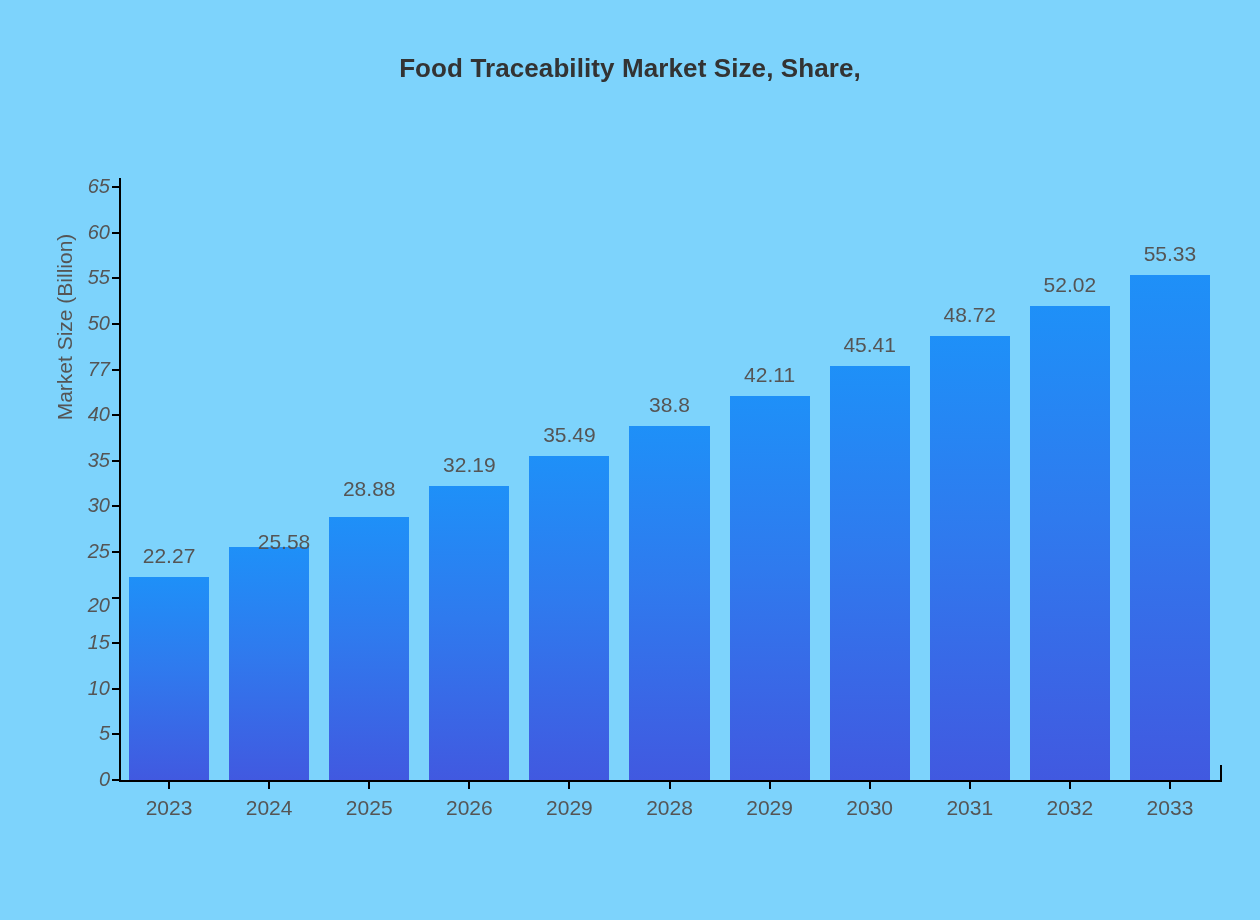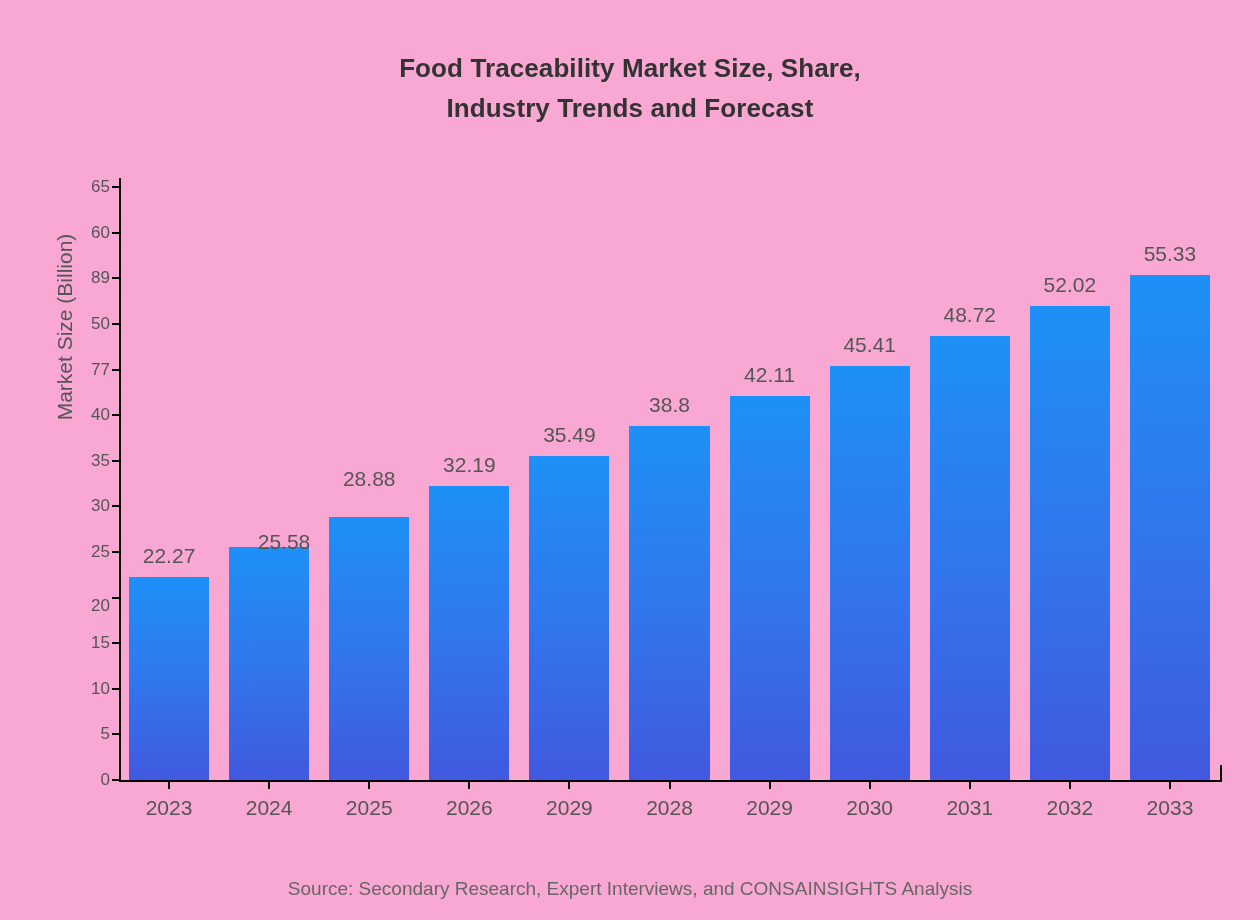--- a/index.html
+++ b/index.html
@@ -11,21 +11,21 @@
     width: 1260px;
     height: 920px;
     font-family: "Liberation Sans", sans-serif;
     overflow: hidden;
     position: relative;
   }
 
   #figure {
     position: absolute;
     inset: 0;
-    background: #f9a8d4;
+    background: #7dd3fc;
   }
 
   
   .title-block {
     position: absolute;
     left: 0;
     top: 48px;
     width: 1260px;
     text-align: center;
     color: #333333;
@@ -90,23 +90,24 @@
     width: 9px;
     height: 2px;
     background: #000000;
   }
   .ytick-label {
     position: absolute;
     right: 1112px;
     width: 60px;
     text-align: right;
     color: #555555;
-    font-size: 17px;
+    font-size: 20px;
     line-height: 19px;
     transform: translateY(-10px);
+    font-style: italic;
   }
 
   
   .xtick {
     position: absolute;
     top: 602px;
     width: 2px;
     height: 9px;
     background: #000000;
   }
@@ -145,21 +146,20 @@
     font-size: 19px;
   }
 </style>
 </head>
 <body>
 
 <div id="figure">
 
   <div class="title-block">
     <span class="title-line">Food Traceability Market Size, Share,</span>
-    <span class="title-line">Industry Trends and Forecast</span>
   </div>
 
   <div class="ylabel">Market Size (Billion)</div>
 
   <div id="plot">
     <div class="spine-left"></div>
     <div class="spine-bottom"></div>
     <div class="spine-right-cap"></div>
   <div class="ytick" style="top: 601px;"></div>
       <div class="ytick-label" style="top: 602px;">0</div>
@@ -177,35 +177,35 @@
       <div class="ytick-label" style="top: 328.364px;">30</div>
       <div class="ytick" style="top: 281.758px;"></div>
       <div class="ytick-label" style="top: 282.758px;">35</div>
       <div class="ytick" style="top: 236.152px;"></div>
       <div class="ytick-label" style="top: 237.152px;">40</div>
       <div class="ytick" style="top: 190.545px;"></div>
       <div class="ytick-label" style="top: 191.545px;">77</div>
       <div class="ytick" style="top: 144.939px;"></div>
       <div class="ytick-label" style="top: 145.939px;">50</div>
       <div class="ytick" style="top: 99.3333px;"></div>
-      <div class="ytick-label" style="top: 100.333px;">89</div>
+      <div class="ytick-label" style="top: 100.333px;">55</div>
       <div class="ytick" style="top: 53.7273px;"></div>
       <div class="ytick-label" style="top: 54.7273px;">60</div>
       <div class="ytick" style="top: 8.12121px;"></div>
       <div class="ytick-label" style="top: 9.12121px;">65</div>
       <div class="bar" style="left: 8.00909px; top: 398.871px; width: 80.0727px; height: 203.129px; background: linear-gradient(rgb(30, 144, 248) 0%, rgb(47, 122, 238) 45%, rgb(65, 89, 224) 100%);"></div>
       <div class="bar-value" style="left: -21.9545px; top: 365.871px;">22.27</div>
       <div class="xtick" style="left: 47.0455px;"></div>
       <div class="xtick-label" style="left: -6.95455px;">2023</div>
       <div class="bar" style="left: 108.1px; top: 368.679px; width: 80.0727px; height: 233.321px; background: linear-gradient(rgb(30, 144, 248) 0%, rgb(47, 122, 238) 45%, rgb(65, 89, 224) 100%);"></div>
       <div class="bar-value" style="left: 93px; top: 335.679px; margin-top: 16px;">25.58</div>
       <div class="xtick" style="left: 147.136px;"></div>
       <div class="xtick-label" style="left: 93.1364px;">2024</div>
       <div class="bar" style="left: 208.191px; top: 338.579px; width: 80.0727px; height: 263.421px; background: linear-gradient(rgb(30, 144, 248) 0%, rgb(47, 122, 238) 45%, rgb(65, 89, 224) 100%);"></div>
-      <div class="bar-value" style="left: 178.227px; top: 289px;">28.88</div>
+      <div class="bar-value" style="left: 178.227px; top: 299px;">28.88</div>
       <div class="xtick" style="left: 247.227px;"></div>
       <div class="xtick-label" style="left: 193.227px;">2025</div>
       <div class="bar" style="left: 308.282px; top: 308.388px; width: 80.0727px; height: 293.612px; background: linear-gradient(rgb(30, 144, 248) 0%, rgb(47, 122, 238) 45%, rgb(65, 89, 224) 100%);"></div>
       <div class="bar-value" style="left: 278.318px; top: 275.388px;">32.19</div>
       <div class="xtick" style="left: 347.318px;"></div>
       <div class="xtick-label" style="left: 293.318px;">2026</div>
       <div class="bar" style="left: 408.373px; top: 278.288px; width: 80.0727px; height: 323.712px; background: linear-gradient(rgb(30, 144, 248) 0%, rgb(47, 122, 238) 45%, rgb(65, 89, 224) 100%);"></div>
       <div class="bar-value" style="left: 378.409px; top: 245.288px;">35.49</div>
       <div class="xtick" style="left: 447.409px;"></div>
       <div class="xtick-label" style="left: 393.409px;">2029</div>
@@ -228,15 +228,14 @@
       <div class="bar" style="left: 908.827px; top: 127.515px; width: 80.0727px; height: 474.485px; background: linear-gradient(rgb(30, 144, 248) 0%, rgb(47, 122, 238) 45%, rgb(65, 89, 224) 100%);"></div>
       <div class="bar-value" style="left: 878.864px; top: 94.5145px;">52.02</div>
       <div class="xtick" style="left: 947.864px;"></div>
       <div class="xtick-label" style="left: 893.864px;">2032</div>
       <div class="bar" style="left: 1008.92px; top: 97.3233px; width: 80.0727px; height: 504.677px; background: linear-gradient(rgb(30, 144, 248) 0%, rgb(47, 122, 238) 45%, rgb(65, 89, 224) 100%);"></div>
       <div class="bar-value" style="left: 978.955px; top: 64.3233px;">55.33</div>
       <div class="xtick" style="left: 1047.95px;"></div>
       <div class="xtick-label" style="left: 993.955px;">2033</div>
     </div>
 
-  <div class="source">Source: Secondary Research, Expert Interviews, and CONSAINSIGHTS Analysis</div>
 
 </div>
 
 </body></html>

